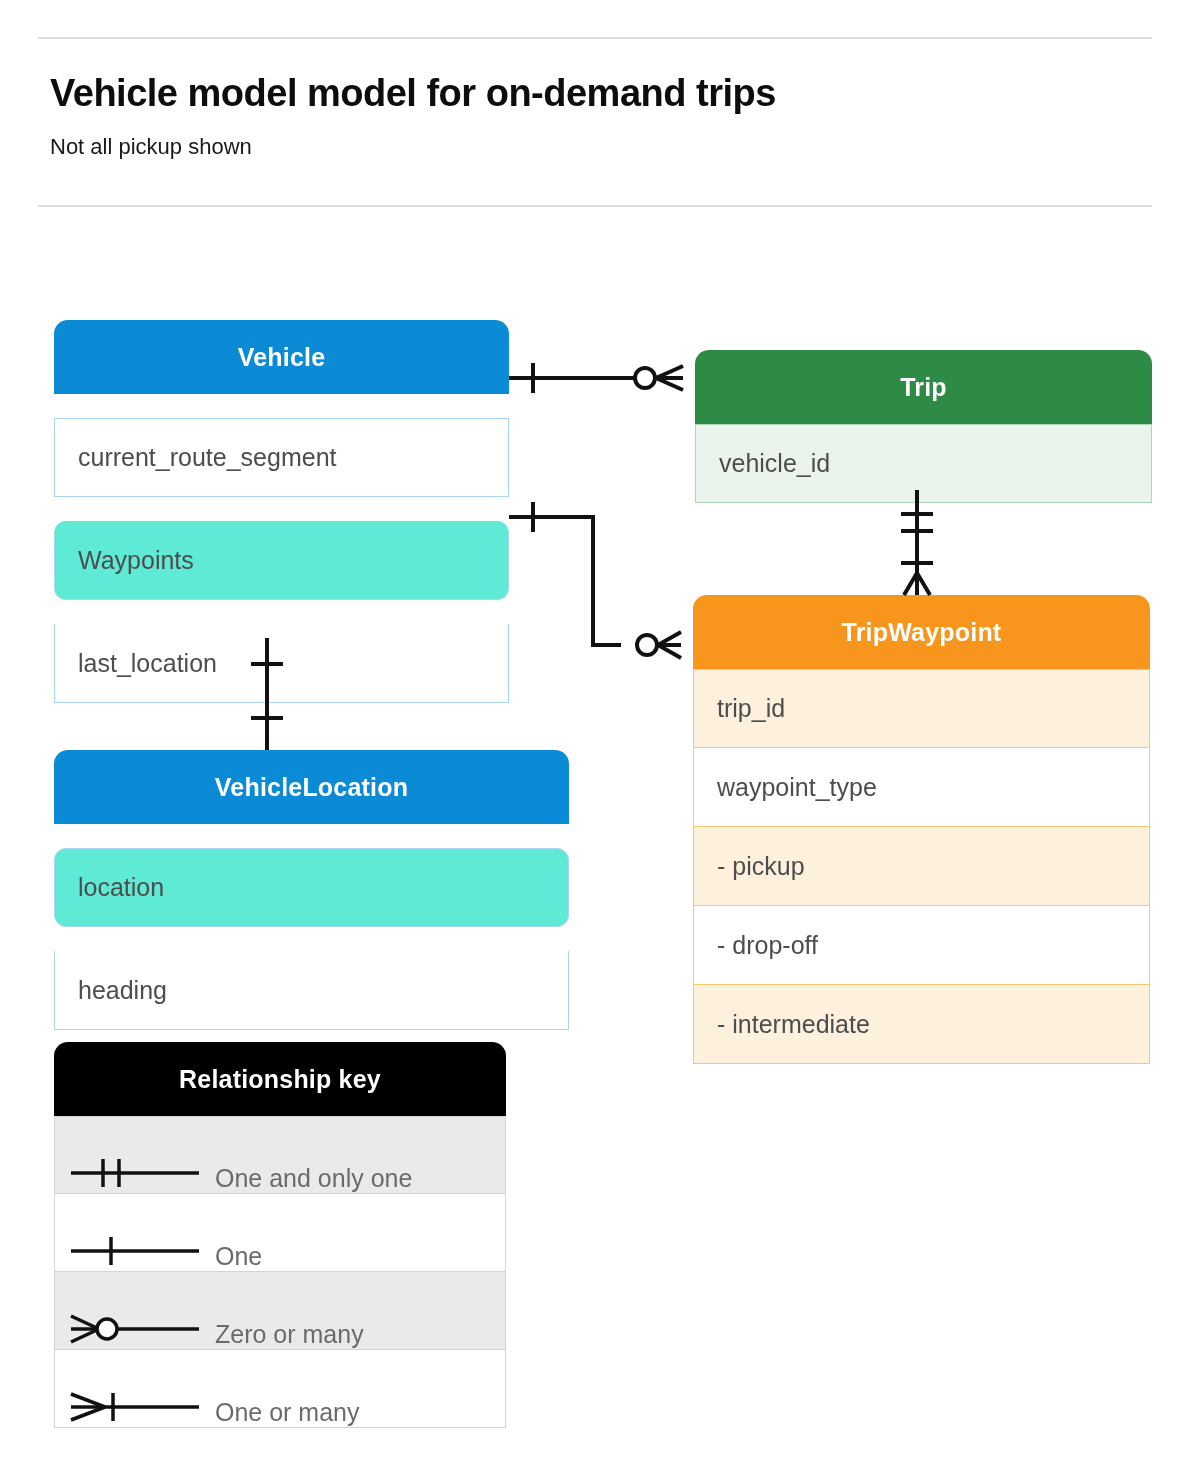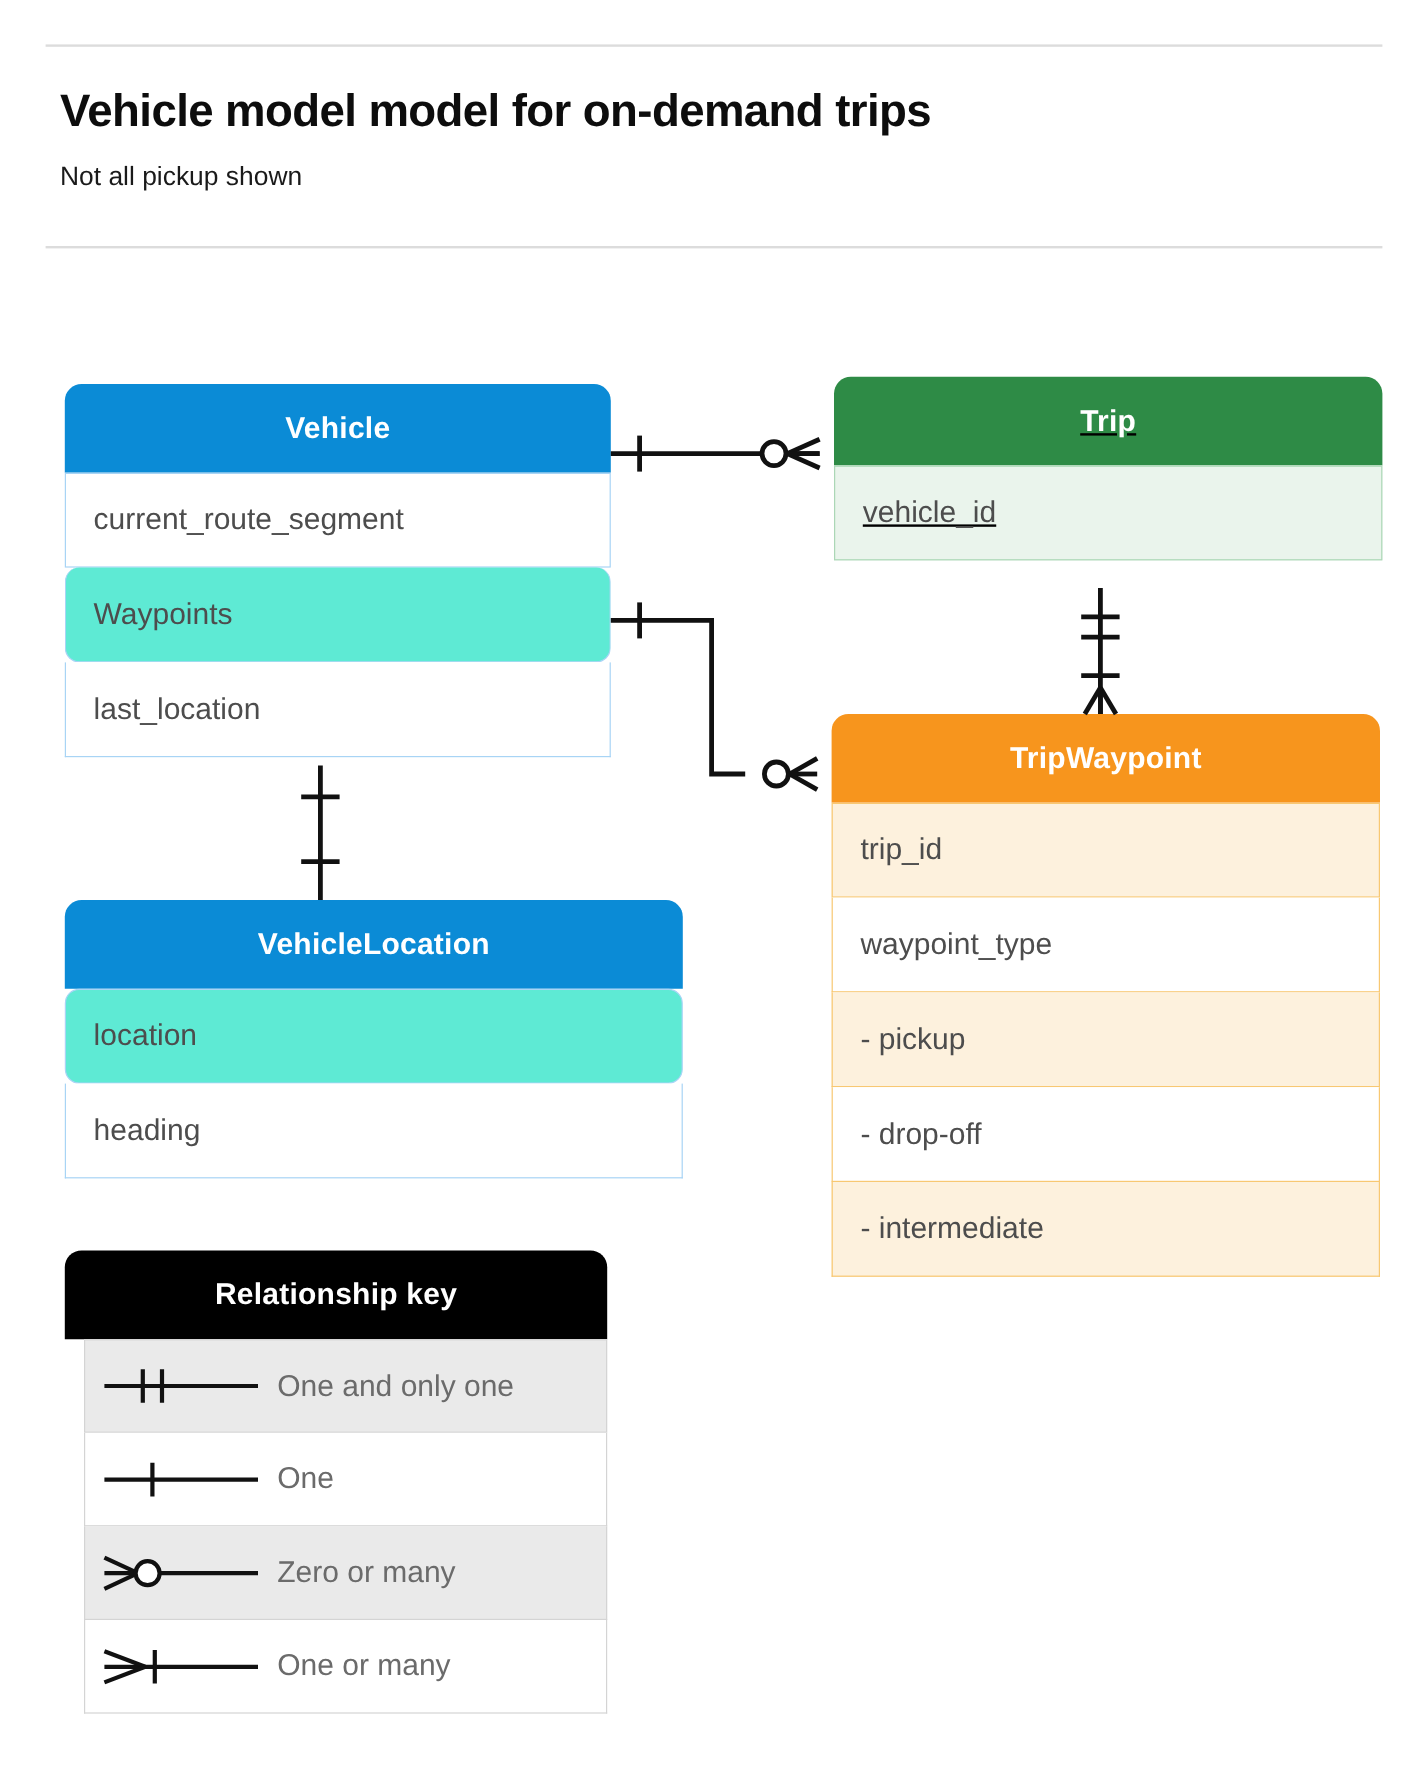--- a/index.html
+++ b/index.html
@@ -71,21 +71,21 @@
     padding-left: 23px;
     font-size: 25px;
     color: #4d4d4d;
     border-style: solid;
     border-width: 0 1.5px 1.5px 1.5px;
   }
   .entity-row.first { border-top-width: 1.5px; }
 
   
   .t-blue .entity-header { background: #0b8bd6; }
-  .t-blue .entity-row { border-color: #a8d4f5; }
+  .t-blue .entity-row { border-color: #a8d4f5; margin-top: 24px; }
   .t-blue .row-tint { background: #5eead4; border-radius: 12px; }
   .t-blue .row-plain { background: #ffffff; }
 
   
   .t-green .entity-header { background: #2e8b46; }
   .t-green .entity-row { border-color: #abd7b6; }
   .t-green .row-tint { background: #eaf4ec; }
 
   
   .t-orange .entity-header { background: #f7951d; }
@@ -93,35 +93,34 @@
   .t-orange .row-tint { background: #fdf1dd; }
   .t-orange .row-plain { background: #ffffff; }
 
   
   .t-gray .entity-header { background: #000000; }
   .t-gray .row-tint { background: #eaeaea; }
   .t-gray .row-plain { background: #ffffff; }
 
   
   #entity-vehicle          { left: 42px;  top: 320px;  width: 467px; }
-  #entity-trip             { left: 683px; top: 314px;  width: 469px; text-decoration: underline; }
+  #entity-trip             { left: 683px; top: 350px;  width: 469px; }
   #entity-tripwaypoint     { left: 681px; top: 595px;  width: 469px; }
   #entity-vehiclelocation  { left: 42px;  top: 750px;  width: 527px; }
   #legend-box              { left: 42px;  top: 1042px; width: 464px; }
 
   
   .legend-row {
     box-sizing: border-box;
     height: 78px;
     display: flex;
-    align-items: center;
+    align-items: flex-end;
     border-style: solid;
     border-width: 0 1.5px 1.5px 1.5px;
     border-color: #d4d4d4;
-    margin-left: 16px;
   }
   .legend-row.first { border-top-width: 1.5px; }
   .legend-sym {
     width: 160px;
     flex: none;
     display: flex;
     align-items: center;
     justify-content: center;
   }
   .legend-label {

